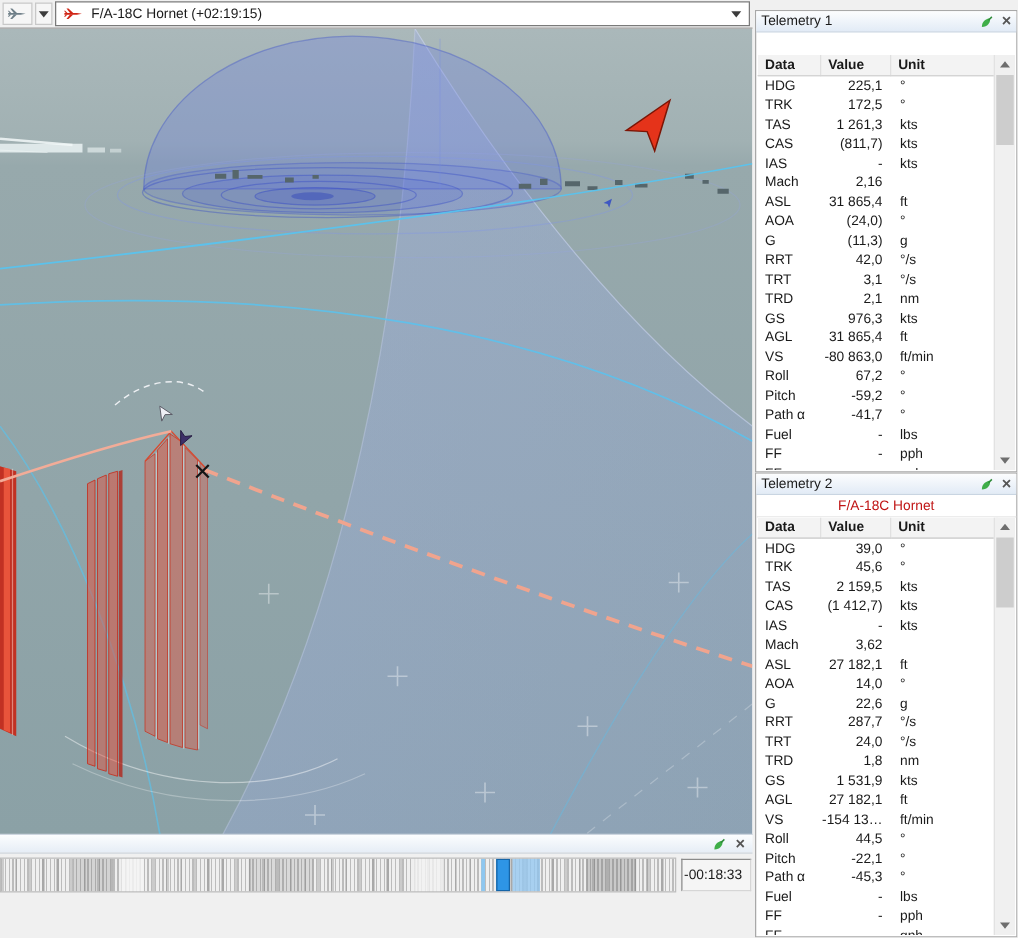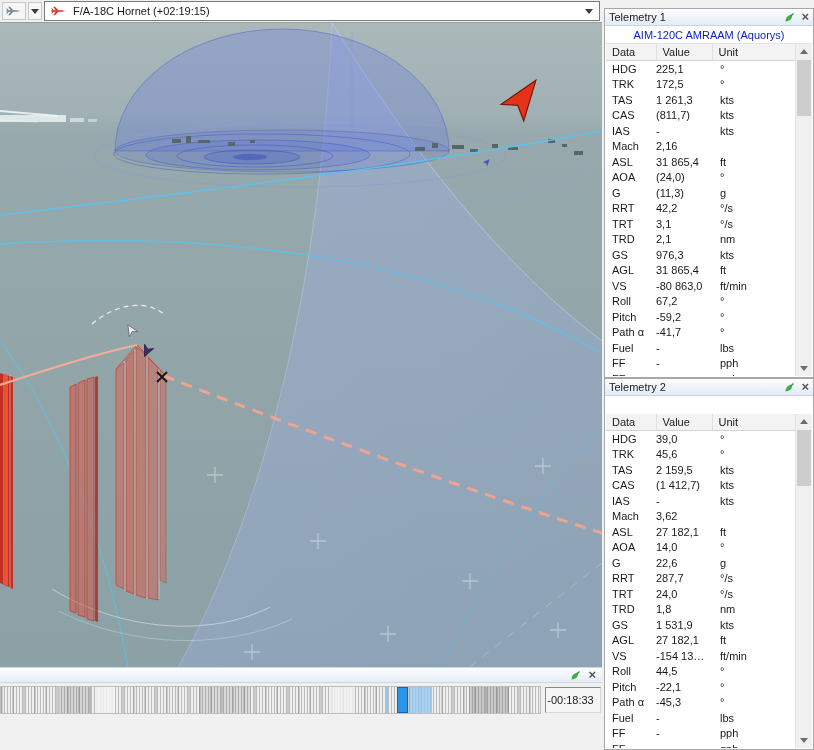--- a/index.html
+++ b/index.html
@@ -43,24 +43,24 @@
   .panel2{top:378px;height:372px}
   .phead{height:17px;background:linear-gradient(#fcfdfe,#e2ebf6);border-bottom:1px solid #c9d5e2;display:flex;align-items:center;gap:6px;padding:0 4px;box-sizing:border-box}
   .phead .ptitle{flex:1;white-space:nowrap}
   .closex{color:#555;font-size:13px;line-height:10px;font-weight:bold;cursor:default}
   .psub{height:17px;display:flex;align-items:center;justify-content:center;border-bottom:1px solid #e6e6e6;white-space:nowrap}
   .tablewrap{position:absolute;top:35px;bottom:1px;left:1px;right:1px;overflow:hidden;background:#fff}
   table.tele{border-collapse:collapse;table-layout:fixed;width:191px}
   table.tele col.c0{width:50px}
   table.tele col.c1{width:56px}
   table.tele col.c2{width:85px}
-  table.tele th{font-weight:normal;text-align:left;background:#f3f3f3;border-bottom:1px solid #d4d4d4;border-right:1px solid #e0e0e0;height:16px;padding:0 4px 0 6px;overflow:hidden}
+  table.tele th{font-weight:bold;text-align:left;background:#f3f3f3;border-bottom:1px solid #d4d4d4;border-right:1px solid #e0e0e0;height:16px;padding:0 4px 0 6px;overflow:hidden}
   table.tele th.h-value{text-align:left;padding-right:6px}
   table.tele td{height:15.5px;padding:0 4px 0 6px;white-space:nowrap;overflow:hidden}
-  table.tele td.c1{padding:0 6px 0 0}
+  table.tele td.c1{text-align:right;padding:0 6px 0 0}
   table.tele td.c2{padding-left:8px}
   .vscroll{position:absolute;right:0;top:0;bottom:0;width:17px;background:#f0f0f0;border-left:1px solid #e2e2e2;box-sizing:border-box}
   .varrow{position:absolute;left:0;width:16px;height:15px;display:flex;align-items:center;justify-content:center;background:#f0f0f0}
   .varrow.up{top:0}.varrow.down{bottom:0}
   .tri-up{width:0;height:0;border-left:4px solid transparent;border-right:4px solid transparent;border-bottom:5px solid #6e6e6e}
   .tri-down{width:0;height:0;border-left:4px solid transparent;border-right:4px solid transparent;border-top:5px solid #6e6e6e}
   .vthumb{position:absolute;left:1px;width:14px;top:16px;height:56px;background:#cdcdcd}
 </style>
 </head>
 <body>
@@ -246,21 +246,20 @@
 
     <div class="panel panel1">
       <div class="phead">
         <span class="ptitle">Telemetry 1</span>
         <svg width="11" height="11" viewBox="0 0 11 11">
           <path d="M1.5,9.5 C1.5,5.5 4,3 8,2.5 C8.5,6.5 6,9.2 1.5,9.5 Z" fill="#3fae49"></path>
           <path d="M9.5,1.5 L6.8,4.2" stroke="#2e8a38" stroke-width="1.2"></path>
         </svg>
         <span class="closex">×</span>
       </div>
-      <div class="psub" style="color: rgb(10, 30, 192);">AIM-120C AMRAAM (Aquorys)</div>
       <div class="tablewrap">
         <table class="tele">
           <colgroup>
               <col class="c0">
               <col class="c1">
               <col class="c2">
             </colgroup>
           <thead>
             <tr>
               <th>Data</th>
@@ -309,21 +308,21 @@
                 <td class="c1">(24,0)</td>
                 <td class="c2">°</td>
               </tr>
               <tr>
                 <td class="c0">G</td>
                 <td class="c1">(11,3)</td>
                 <td class="c2">g</td>
               </tr>
               <tr>
                 <td class="c0">RRT</td>
-                <td class="c1">42,2</td>
+                <td class="c1">42,0</td>
                 <td class="c2">°/s</td>
               </tr>
               <tr>
                 <td class="c0">TRT</td>
                 <td class="c1">3,1</td>
                 <td class="c2">°/s</td>
               </tr>
               <tr>
                 <td class="c0">TRD</td>
                 <td class="c1">2,1</td>
@@ -390,20 +389,21 @@
 
     <div class="panel panel2">
       <div class="phead">
         <span class="ptitle">Telemetry 2</span>
         <svg width="11" height="11" viewBox="0 0 11 11">
           <path d="M1.5,9.5 C1.5,5.5 4,3 8,2.5 C8.5,6.5 6,9.2 1.5,9.5 Z" fill="#3fae49"></path>
           <path d="M9.5,1.5 L6.8,4.2" stroke="#2e8a38" stroke-width="1.2"></path>
         </svg>
         <span class="closex">×</span>
       </div>
+      <div class="psub" style="color: rgb(192, 20, 20);">F/A-18C Hornet</div>
       <div class="tablewrap">
         <table class="tele">
           <colgroup>
               <col class="c0">
               <col class="c1">
               <col class="c2">
             </colgroup>
           <thead>
             <tr>
               <th>Data</th>

